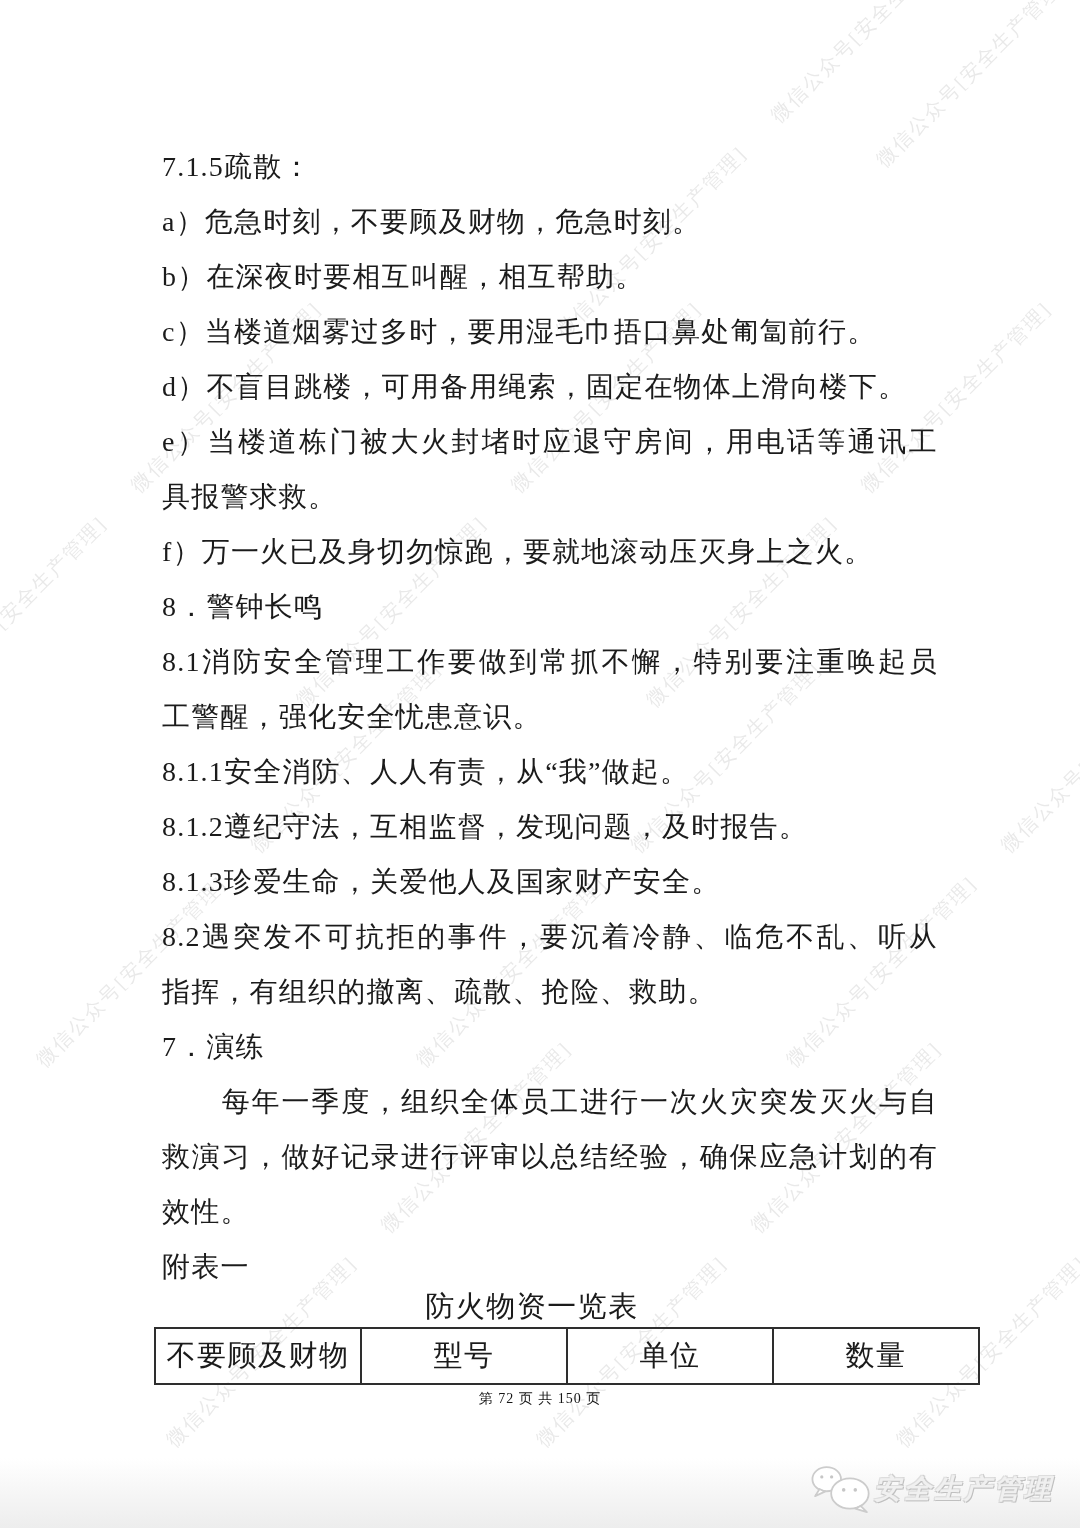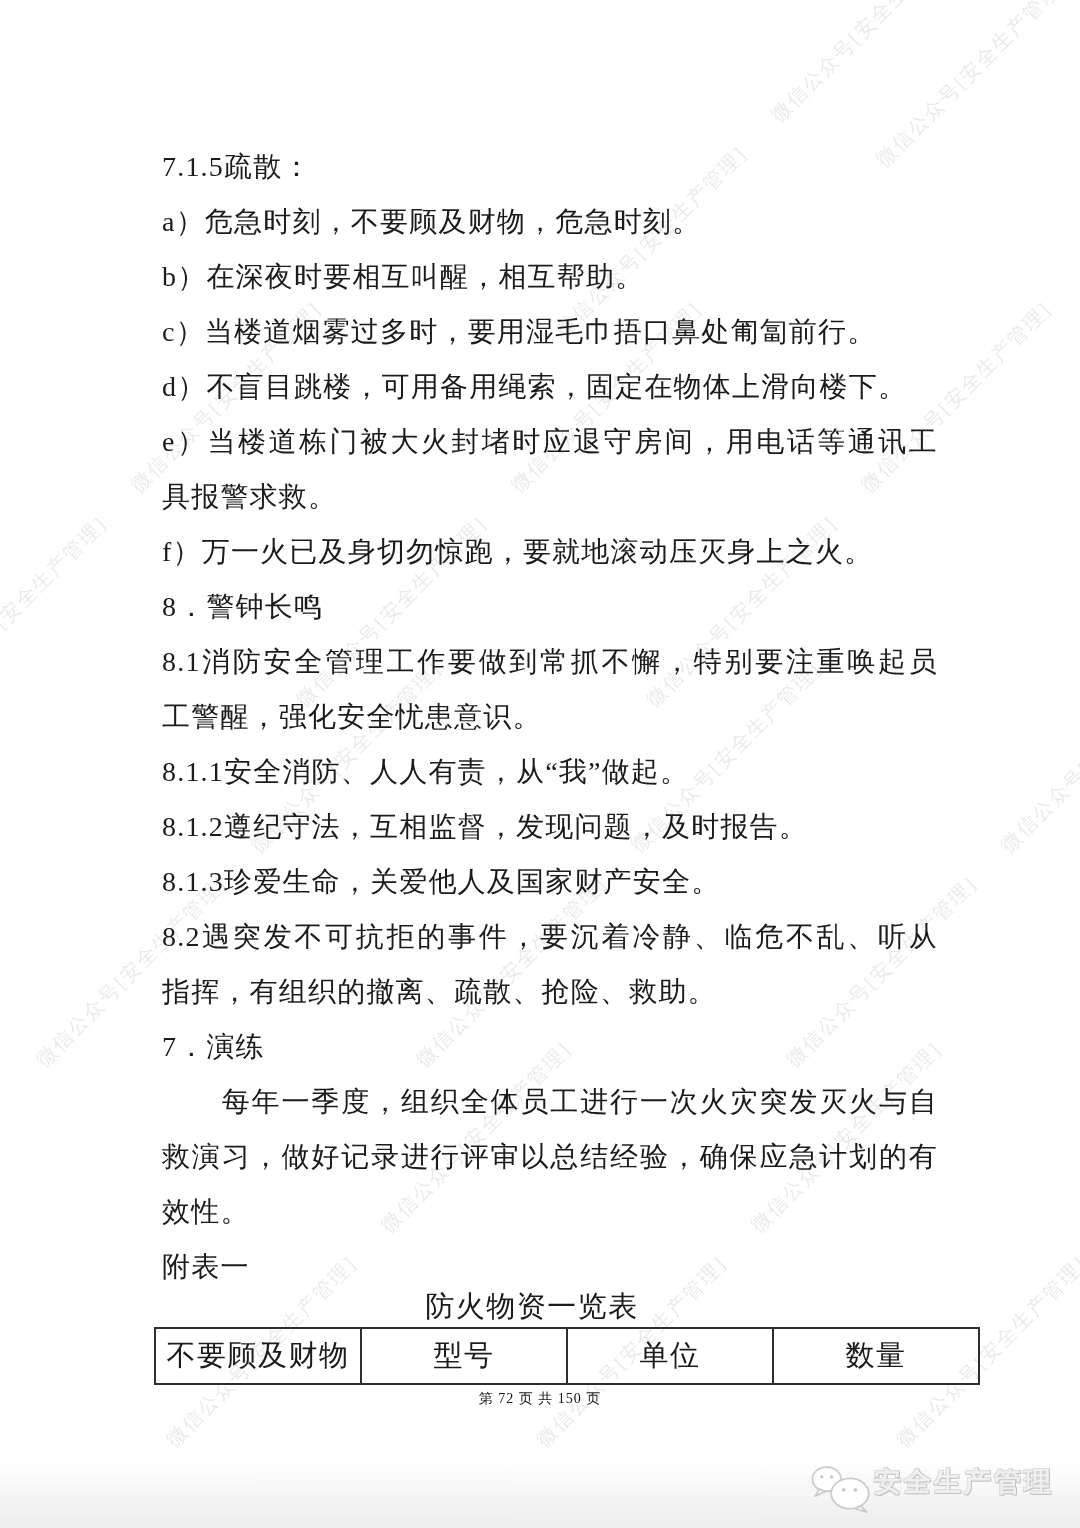--- a/index.html
+++ b/index.html
@@ -91,21 +91,21 @@
   .bottom-fade {
     position:absolute;
     left:0; right:0; bottom:0; height:70px;
     background:linear-gradient(to bottom, rgba(210,210,210,0), rgba(195,195,195,0.30));
     pointer-events:none;
   }
 
   .brand {
     position:absolute;
     right:26px; bottom:14px;
-    display:flex; gap:0;
+    display:flex; align-items:center; gap:0;font-style:italic;
   }
   .brand-name {
     font-family:"Liberation Sans","DejaVu Sans",sans-serif;
     font-size:27px;
     font-weight:bold;
     letter-spacing:3px;
     color:#f0f0f0;
     text-shadow:
       1px 1px 0 #c0c0c0,
      -1px -1px 0 #dedede,

